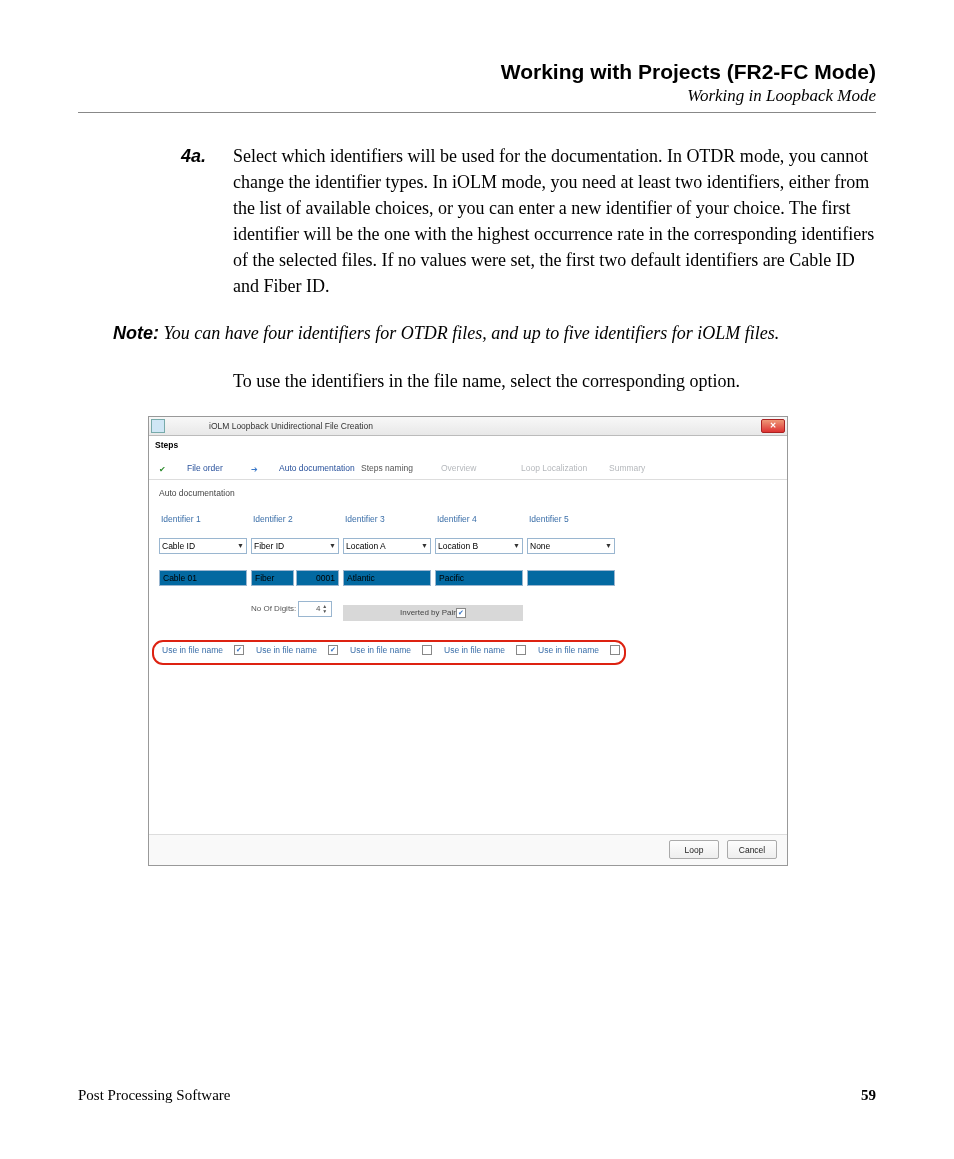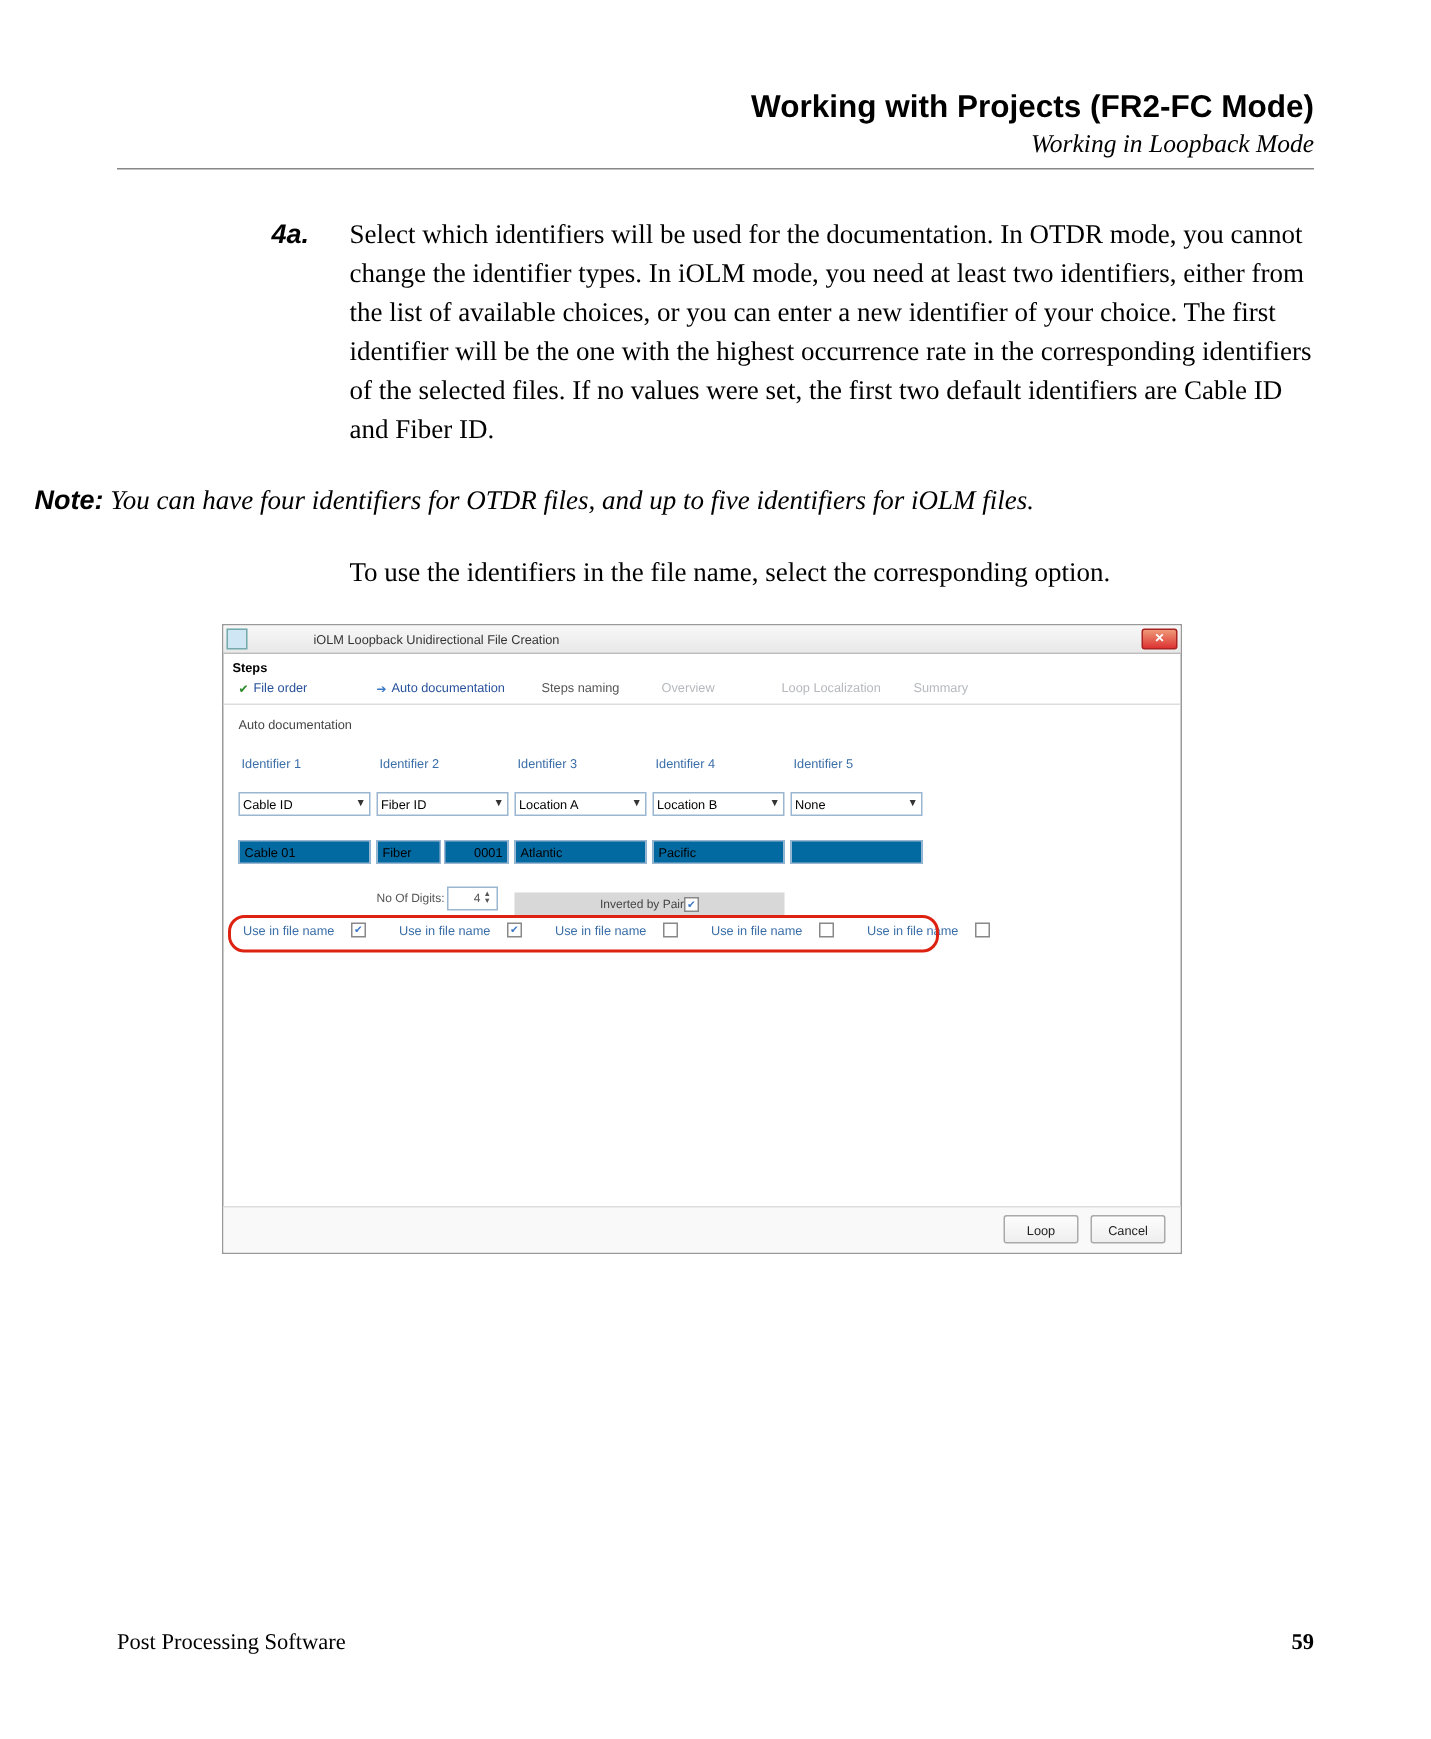--- a/index.html
+++ b/index.html
@@ -61,20 +61,21 @@
   }
   .sub-num {
     font-family: Arial, Helvetica, sans-serif;
     font-weight: bold;
     font-style: italic;
     display: inline-block;
     position: absolute;
     margin-left: -52px;
   }
   .note-block {
+    margin-left: 90px;
     font-size: 18px;
     line-height: 1.45;
     margin-top: 20px;
     text-indent: -55px;
   }
   .note-label {
     font-family: Arial, Helvetica, sans-serif;
     font-weight: bold;
     font-style: italic;
   }
@@ -138,21 +139,22 @@
   .steps-row {
     display: flex;
     padding: 3px 6px 6px 10px;
     border-bottom: 1px solid #ddd;
   }
   .step-tab {
     width: 92px;
     color: #7a8fa8;
     display: flex;
     align-items: center;
-    gap: 2px;
+    gap: 20px;
+    margin-top: 10px;
   }
   .step-tab.done { color: #27509b; }
   .step-tab.active { color: #27509b; }
   .step-tab.dim { color: #b5b8bc; }
   .step-tab.plain { color: #555; }
   .check-ic {
     width: 8px; height: 8px;
     display: inline-block;
   }
   .check-ic::before {
@@ -257,23 +259,23 @@
     align-items: center;
     justify-content: center;
     font-size: 7px;
     color: #3a78c8;
     box-sizing: border-box;
   }
   .checkbox.checked::before { content: "✔"; }
   .use-row {
     display: flex;
     padding: 4px 6px 4px 10px;
-    gap: 16px;
+    gap: 6px;
     position: relative;
-    margin-top: 0;
+    margin-top: 20px;
   }
   .use-cell {
     width: 88px;
     display: flex;
     align-items: center;
     justify-content: space-between;
     padding: 0 3px;
     color: #3a6ea8;
     box-sizing: border-box;
   }

